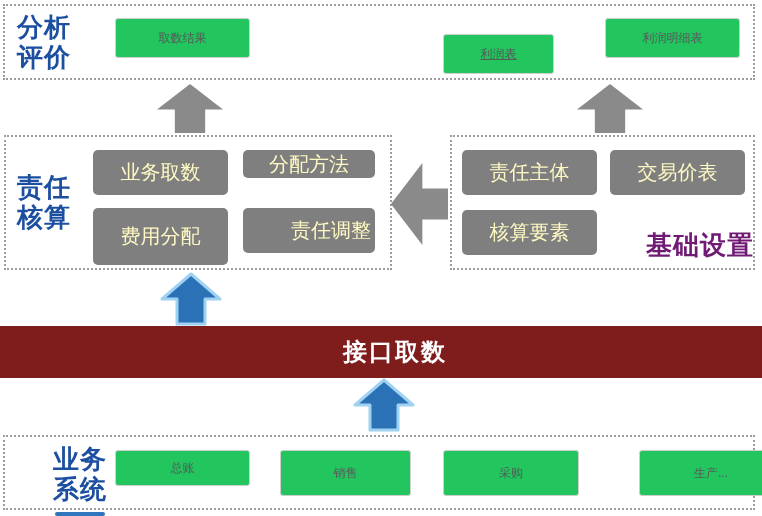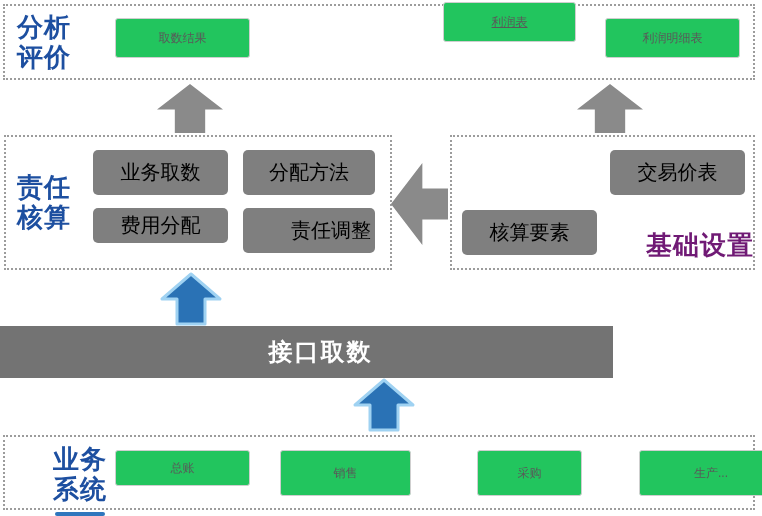--- a/index.html
+++ b/index.html
@@ -38,21 +38,21 @@
     font-size: 12px;
     border-radius: 3px;
     display: flex;
     align-items: center;
     justify-content: center;
     box-sizing: border-box;
   }
   .dark-box {
     position: absolute;
     background: #7f7f7f;
-    color: #000000;
+    color: #fef9c3;
     font-size: 20px;
     border-radius: 5px;
     display: flex;
     align-items: center;
     justify-content: center;
     box-sizing: border-box;
     text-align: right;
   }
   .gray-arrow-up {
     position: absolute;
@@ -70,23 +70,23 @@
   }
   .blue-arrow {
     position: absolute;
     width: 64px;
     height: 56px;
   }
   .band {
     position: absolute;
     left: 0;
     top: 326px;
-    width: 613px;
+    width: 762px;
     height: 52px;
-    background: #737373;
+    background: #7f1d1d;
     display: flex;
     align-items: center;
     justify-content: center;
   }
   .band-label {
     color: #ffffff;
     font-size: 24px;
     font-weight: bold;
     letter-spacing: 2px;
     padding-left: 28px;
@@ -112,37 +112,38 @@
 </style>
 </head>
 <body>
 
 <div class="stage">
 
   <div class="dashed-box" style="left:3px; top:4px; width:752px; height:76px;"></div>
   <div class="side-label" style="left:17px; top:12px;">分析
 评价</div>
   <div class="light-box" style="left:115px; top:18px; width:135px; height:40px;">取数结果</div>
-  <div class="light-box" style="left:443px; top:2px; width:133px; height:40px;text-decoration:underline;">利润表</div>
+  <div class="light-box" style="left:443px; top:34px; width:111px; height:40px;text-decoration:underline;">利润表</div>
   <div class="light-box" style="left:605px; top:18px; width:135px; height:40px;">利润明细表</div>
 
   <div class="gray-arrow-up" style="left:157px; top:84px;"></div>
   <div class="gray-arrow-up" style="left:577px; top:84px;"></div>
 
   <div class="dashed-box" style="left:4px; top:135px; width:388px; height:135px;"></div>
   <div class="side-label" style="left:17px; top:172px;">责任
 核算</div>
   <div class="dark-box" style="left:93px; top:150px; width:135px; height:45px;">业务取数</div>
-  <div class="dark-box" style="left:243px; top:150px; width:132px; height:45px;">分配方法</div>
-  <div class="dark-box" style="left:93px; top:208px; width:135px; height:35px;">费用分配</div>
+  <div class="dark-box" style="left:243px; top:150px; width:132px; height:28px;">分配方法</div>
+  <div class="dark-box" style="left:93px; top:208px; width:135px; height:57px;">费用分配</div>
   <div class="dark-box" style="left:243px; top:208px; width:132px; height:45px;padding-left:44px;">责任调整</div>
 
   <div class="gray-arrow-left" style="left:391px; top:163px;"></div>
 
   <div class="dashed-box" style="left:450px; top:135px; width:305px; height:135px;"></div>
+  <div class="dark-box" style="left:462px; top:150px; width:135px; height:45px;">责任主体</div>
   <div class="dark-box" style="left:610px; top:150px; width:135px; height:45px;">交易价表</div>
   <div class="dark-box" style="left:462px; top:210px; width:135px; height:45px;">核算要素</div>
   <div class="basic-label">基础设置</div>
 
   <svg class="blue-arrow" style="left:159px; top:271px;" viewBox="0 0 64 56">
     <polygon points="32,3 61,28 46,28 46,53 18,53 18,28 3,28" fill="#2a72b5" stroke="#9fd2f2" stroke-width="3" stroke-linejoin="round"></polygon>
   </svg>
 
   <div class="band">
     <span class="band-label">接口取数</span>
@@ -150,18 +151,18 @@
 
   <svg class="blue-arrow" style="left:352px; top:377px;" viewBox="0 0 64 56">
     <polygon points="32,3 61,28 46,28 46,53 18,53 18,28 3,28" fill="#2a72b5" stroke="#9fd2f2" stroke-width="3" stroke-linejoin="round"></polygon>
   </svg>
 
   <div class="dashed-box" style="left:3px; top:435px; width:752px; height:75px;"></div>
   <div class="side-label" style="left:53px; top:444px;">业务
 系统</div>
   <div class="light-box" style="left:115px; top:450px; width:135px; height:36px;">总账</div>
   <div class="light-box" style="left:280px; top:450px; width:131px; height:46px;font-family:Liberation Mono, monospace;">销售</div>
-  <div class="light-box" style="left:443px; top:450px; width:105px; height:46px;margin-left:34px;">采购</div>
+  <div class="light-box" style="left:443px; top:450px; width:136px; height:46px;">采购</div>
   <div class="light-box" style="left:639px; top:450px; width:144px; height:46px;">生产...</div>
 
   <div class="bottom-sliver"></div>
 
 </div>
 
 </body></html>

